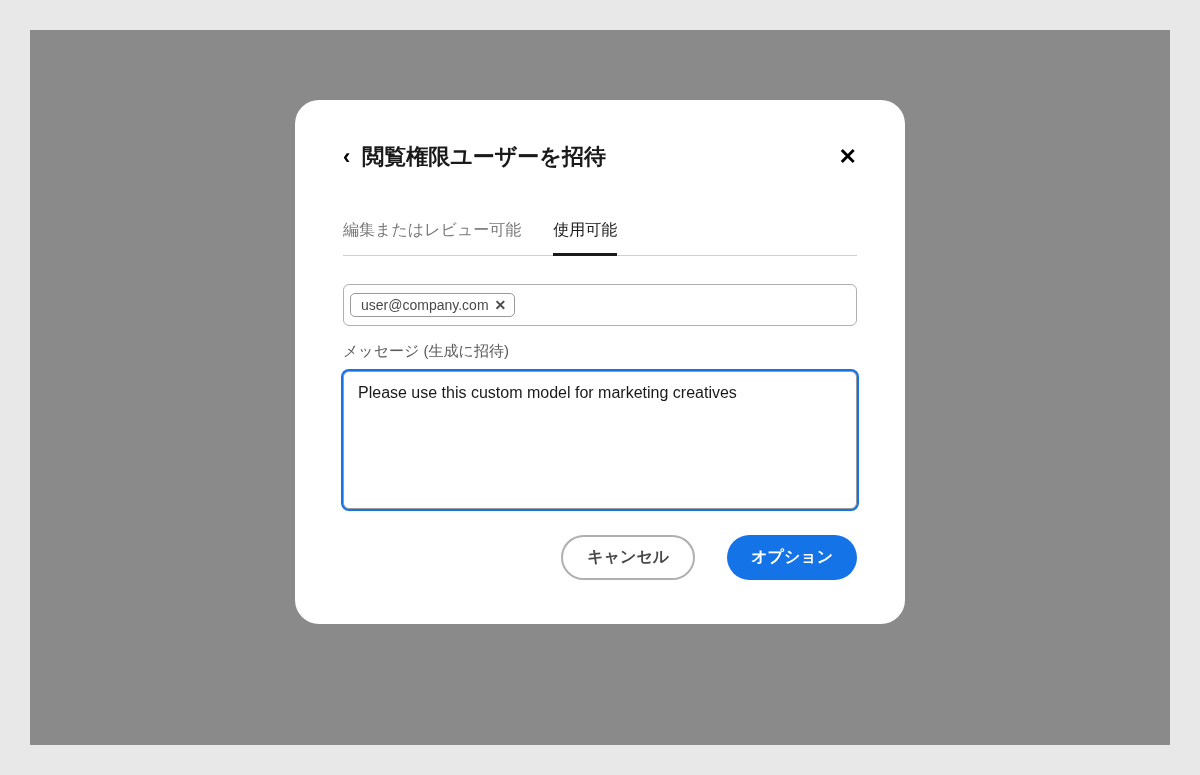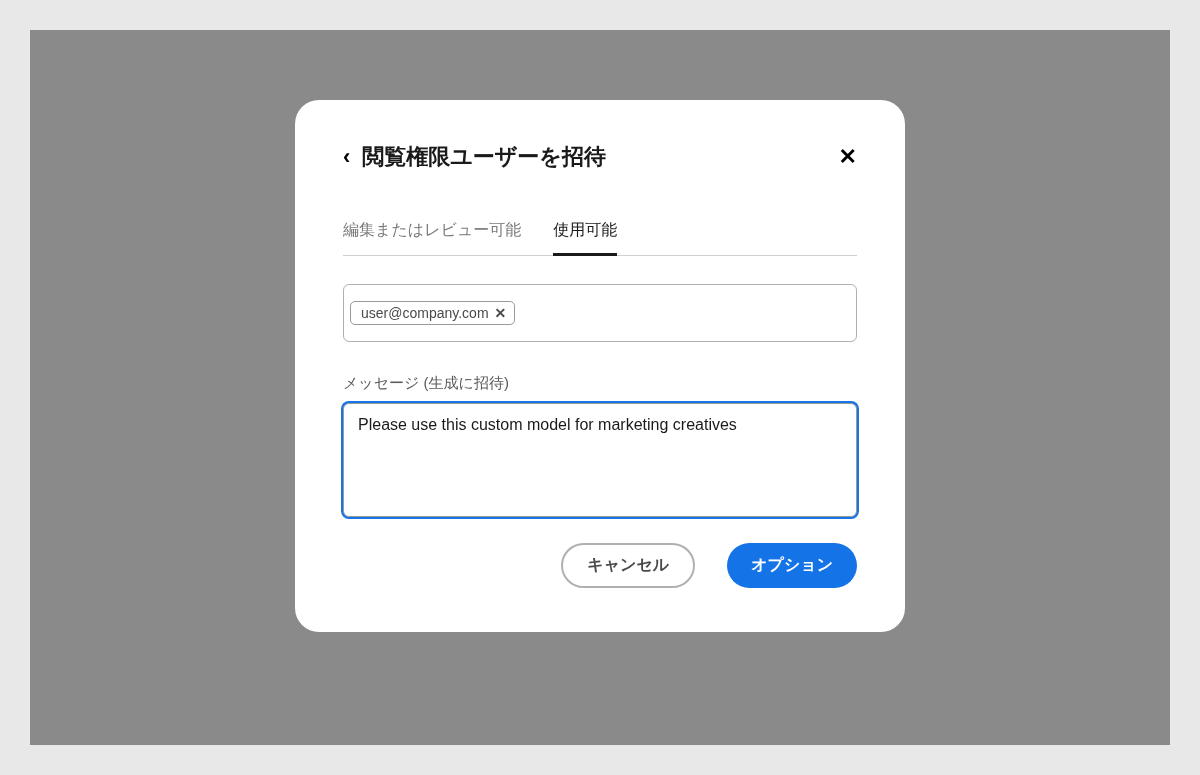--- a/index.html
+++ b/index.html
@@ -89,46 +89,46 @@
       background: #1a1a1a;
     }
     .field-label {
       font-size: 15px;
       color: #5a5a5a;
       margin-bottom: 10px;
     }
     .chip-input {
       border: 1px solid #b0b0b0;
       border-radius: 6px;
-      padding: 16px 6px;
+      padding: 8px 6px;
       display: flex;
       align-items: flex-end;
       min-height: 42px;
-      margin-bottom: 32px;
+      margin-bottom: 16px;
     }
     .chip {
       display: inline-flex;
       align-items: center;
       border: 1px solid #9a9a9a;
       border-radius: 5px;
       padding: 3px 8px 3px 10px;
       font-size: 14px;
       color: #4a4a4a;
       gap: 6px;
     }
     .chip-remove {
       cursor: pointer;
       font-size: 14px;
       font-weight: bold;
       color: #4a4a4a;
       user-select: none;
     }
     .message-textarea {
       width: 100%;
-      height: 114px;
+      height: 138px;
       border: 1px solid #9a9a9a;
       border-radius: 6px;
       padding: 12px 14px;
       font-size: 16px;
       font-family: inherit;
       color: #1a1a1a;
       resize: none;
       outline: none;
       box-shadow: 0 0 0 2px #1473e6;
     }

